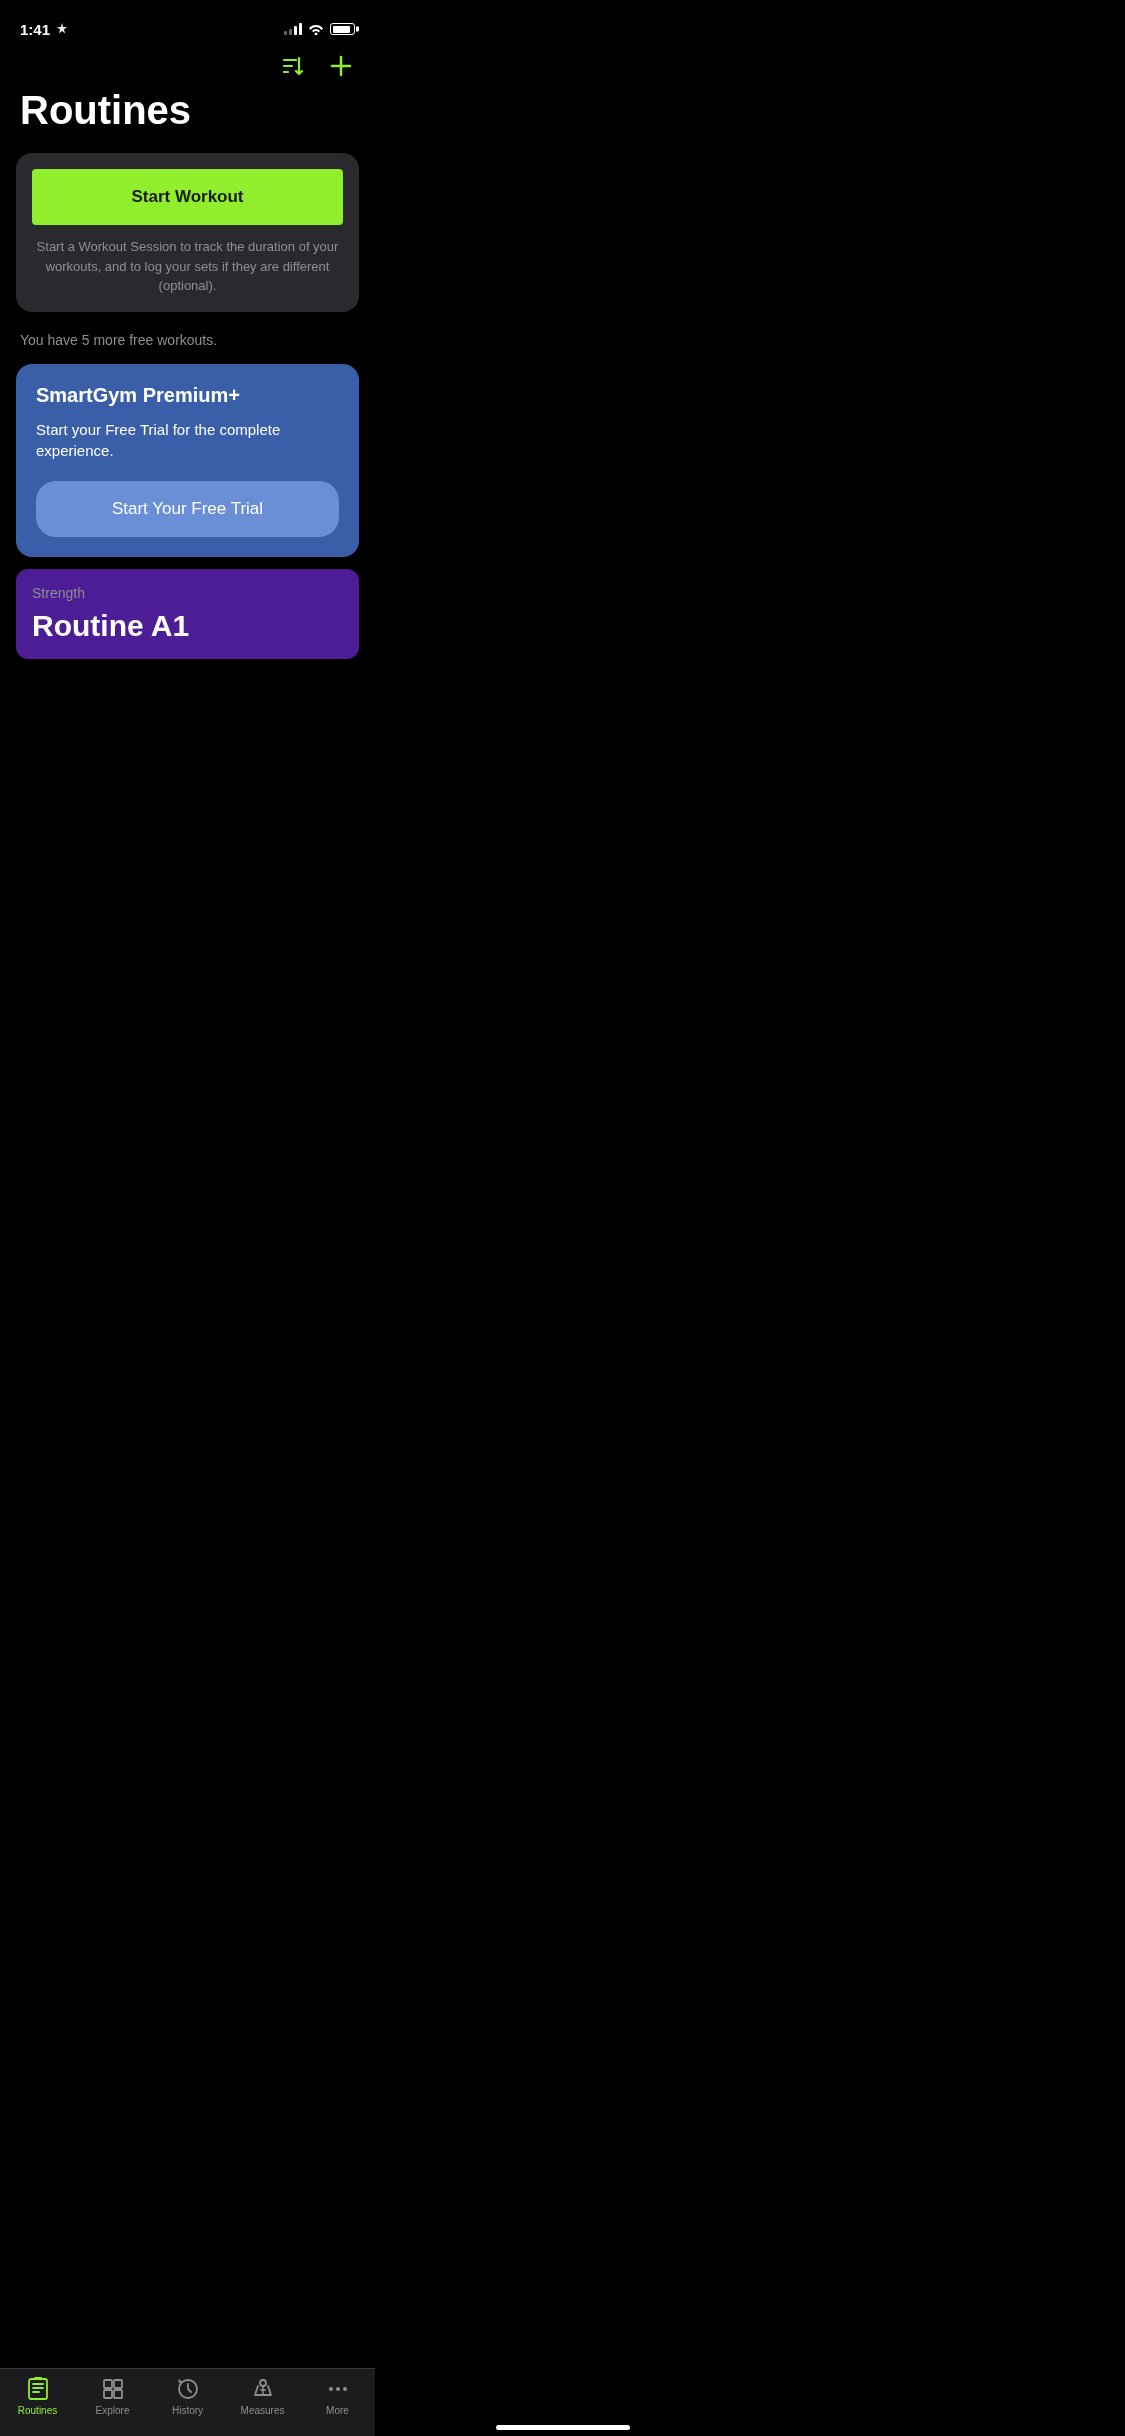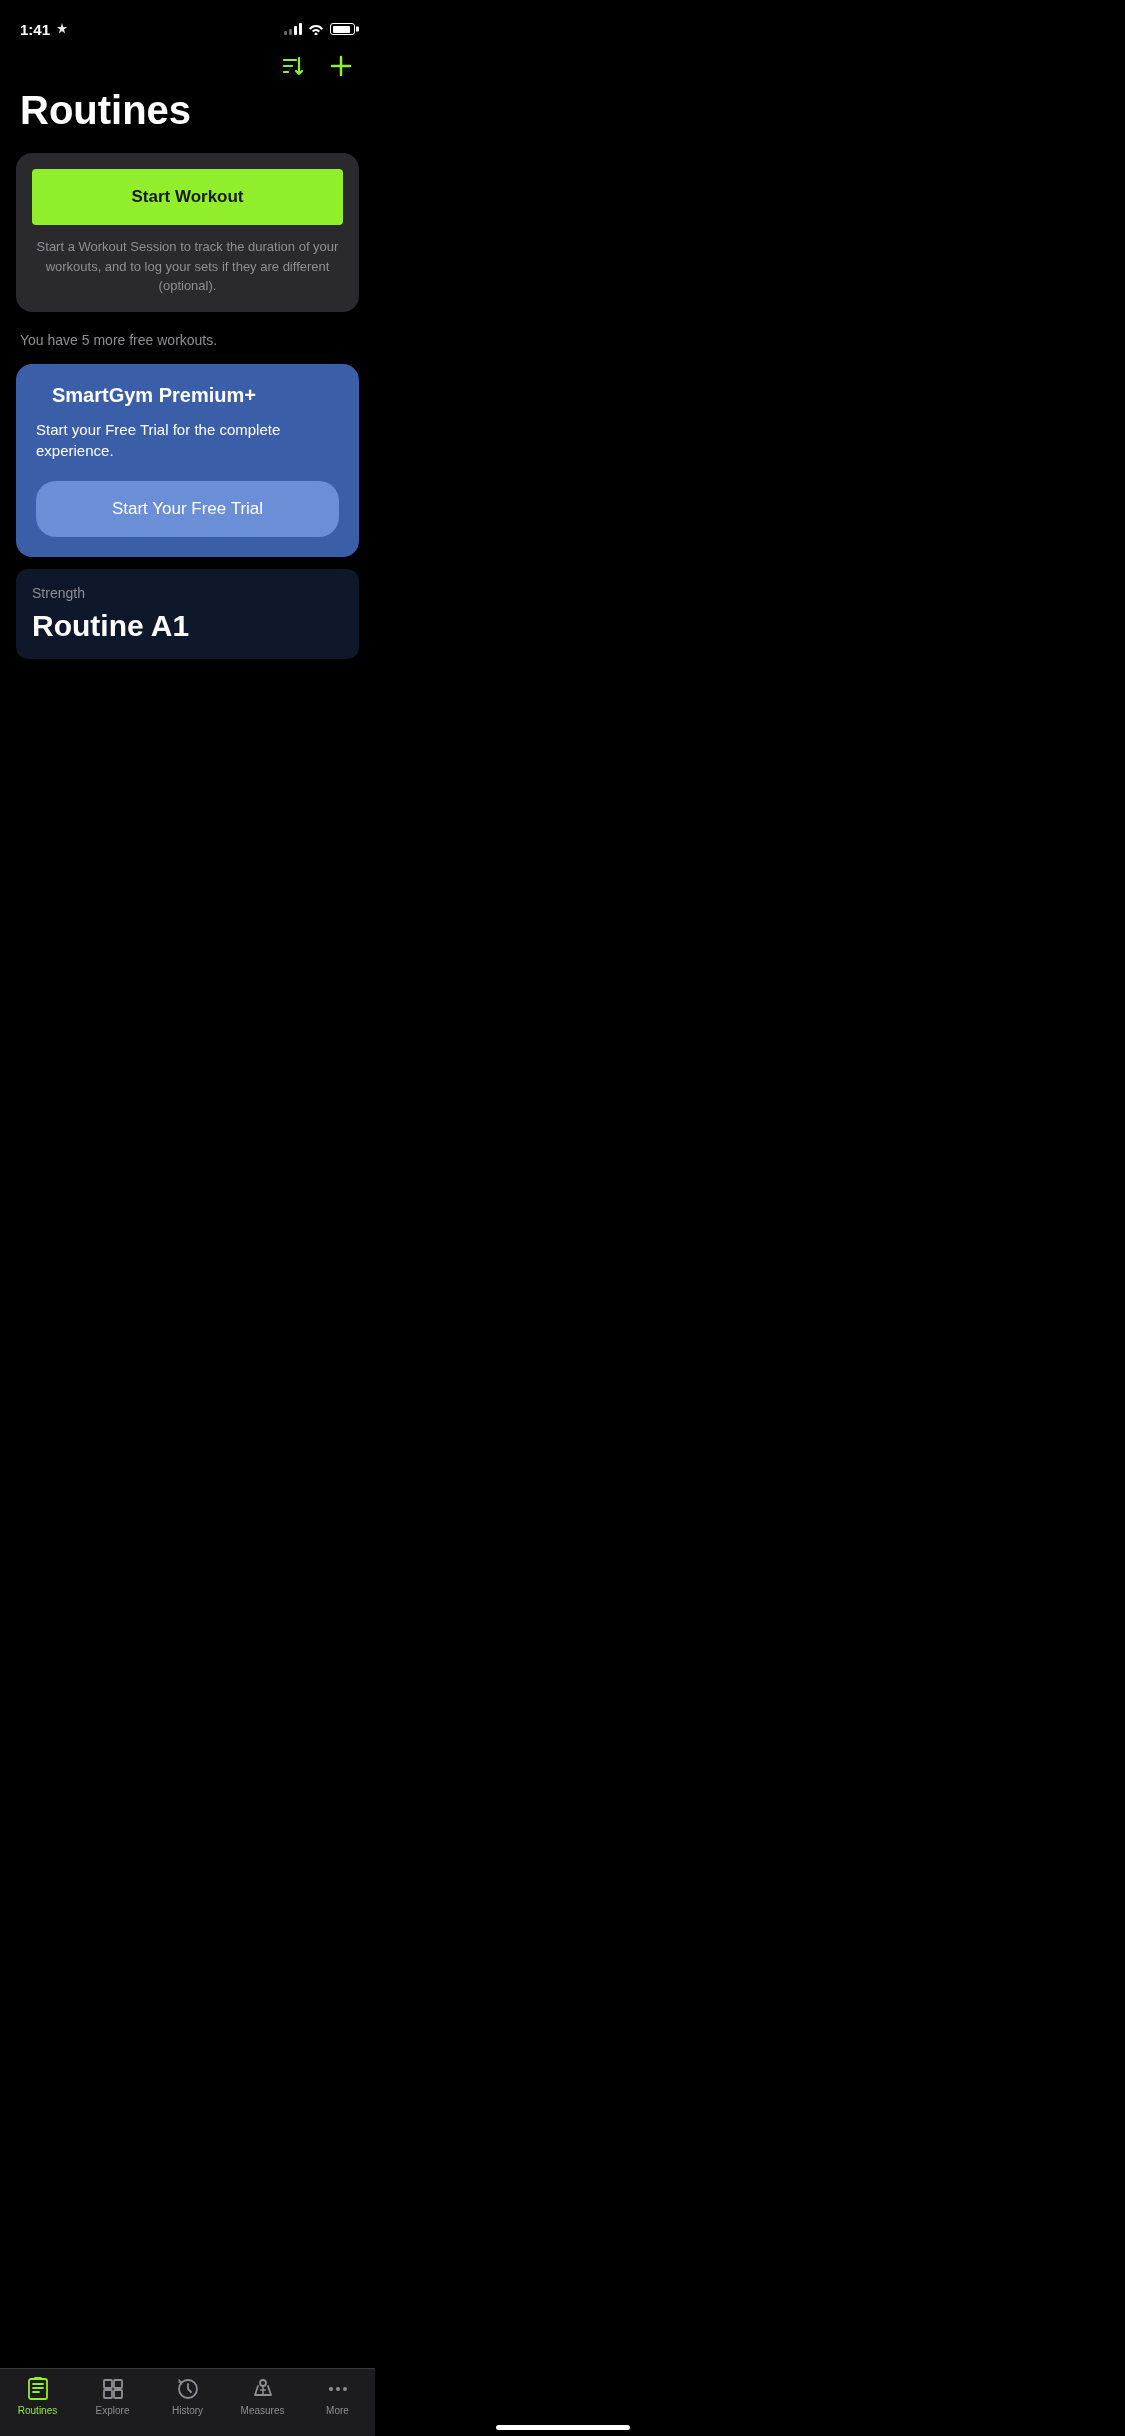--- a/index.html
+++ b/index.html
@@ -155,21 +155,20 @@
       border-radius: 16px;
       padding: 20px;
       margin-bottom: 12px;
     }
 
     .premium-title {
       font-size: 20px;
       font-weight: 700;
       color: #fff;
       margin-bottom: 12px;
-      margin-left: 16px;
     }
 
     .premium-desc {
       font-size: 15px;
       color: rgba(255,255,255,0.9);
       line-height: 1.5;
       margin-bottom: 16px;
     }
 
     .premium-cta {
@@ -194,21 +193,21 @@
       text-align: center;
     }
 
     .no-commitment-text {
       font-size: 13px;
       color: #8e8e93;
       padding: 10px 4px 16px 4px;
     }
 
     .routine-card {
-      background: #0f172a;
+      background: #4c1d95;
       border-radius: 12px;
       padding: 16px;
       margin-bottom: 0;
     }
 
     .routine-category {
       font-size: 14px;
       color: #8e8e93;
       margin-bottom: 8px;
     }

